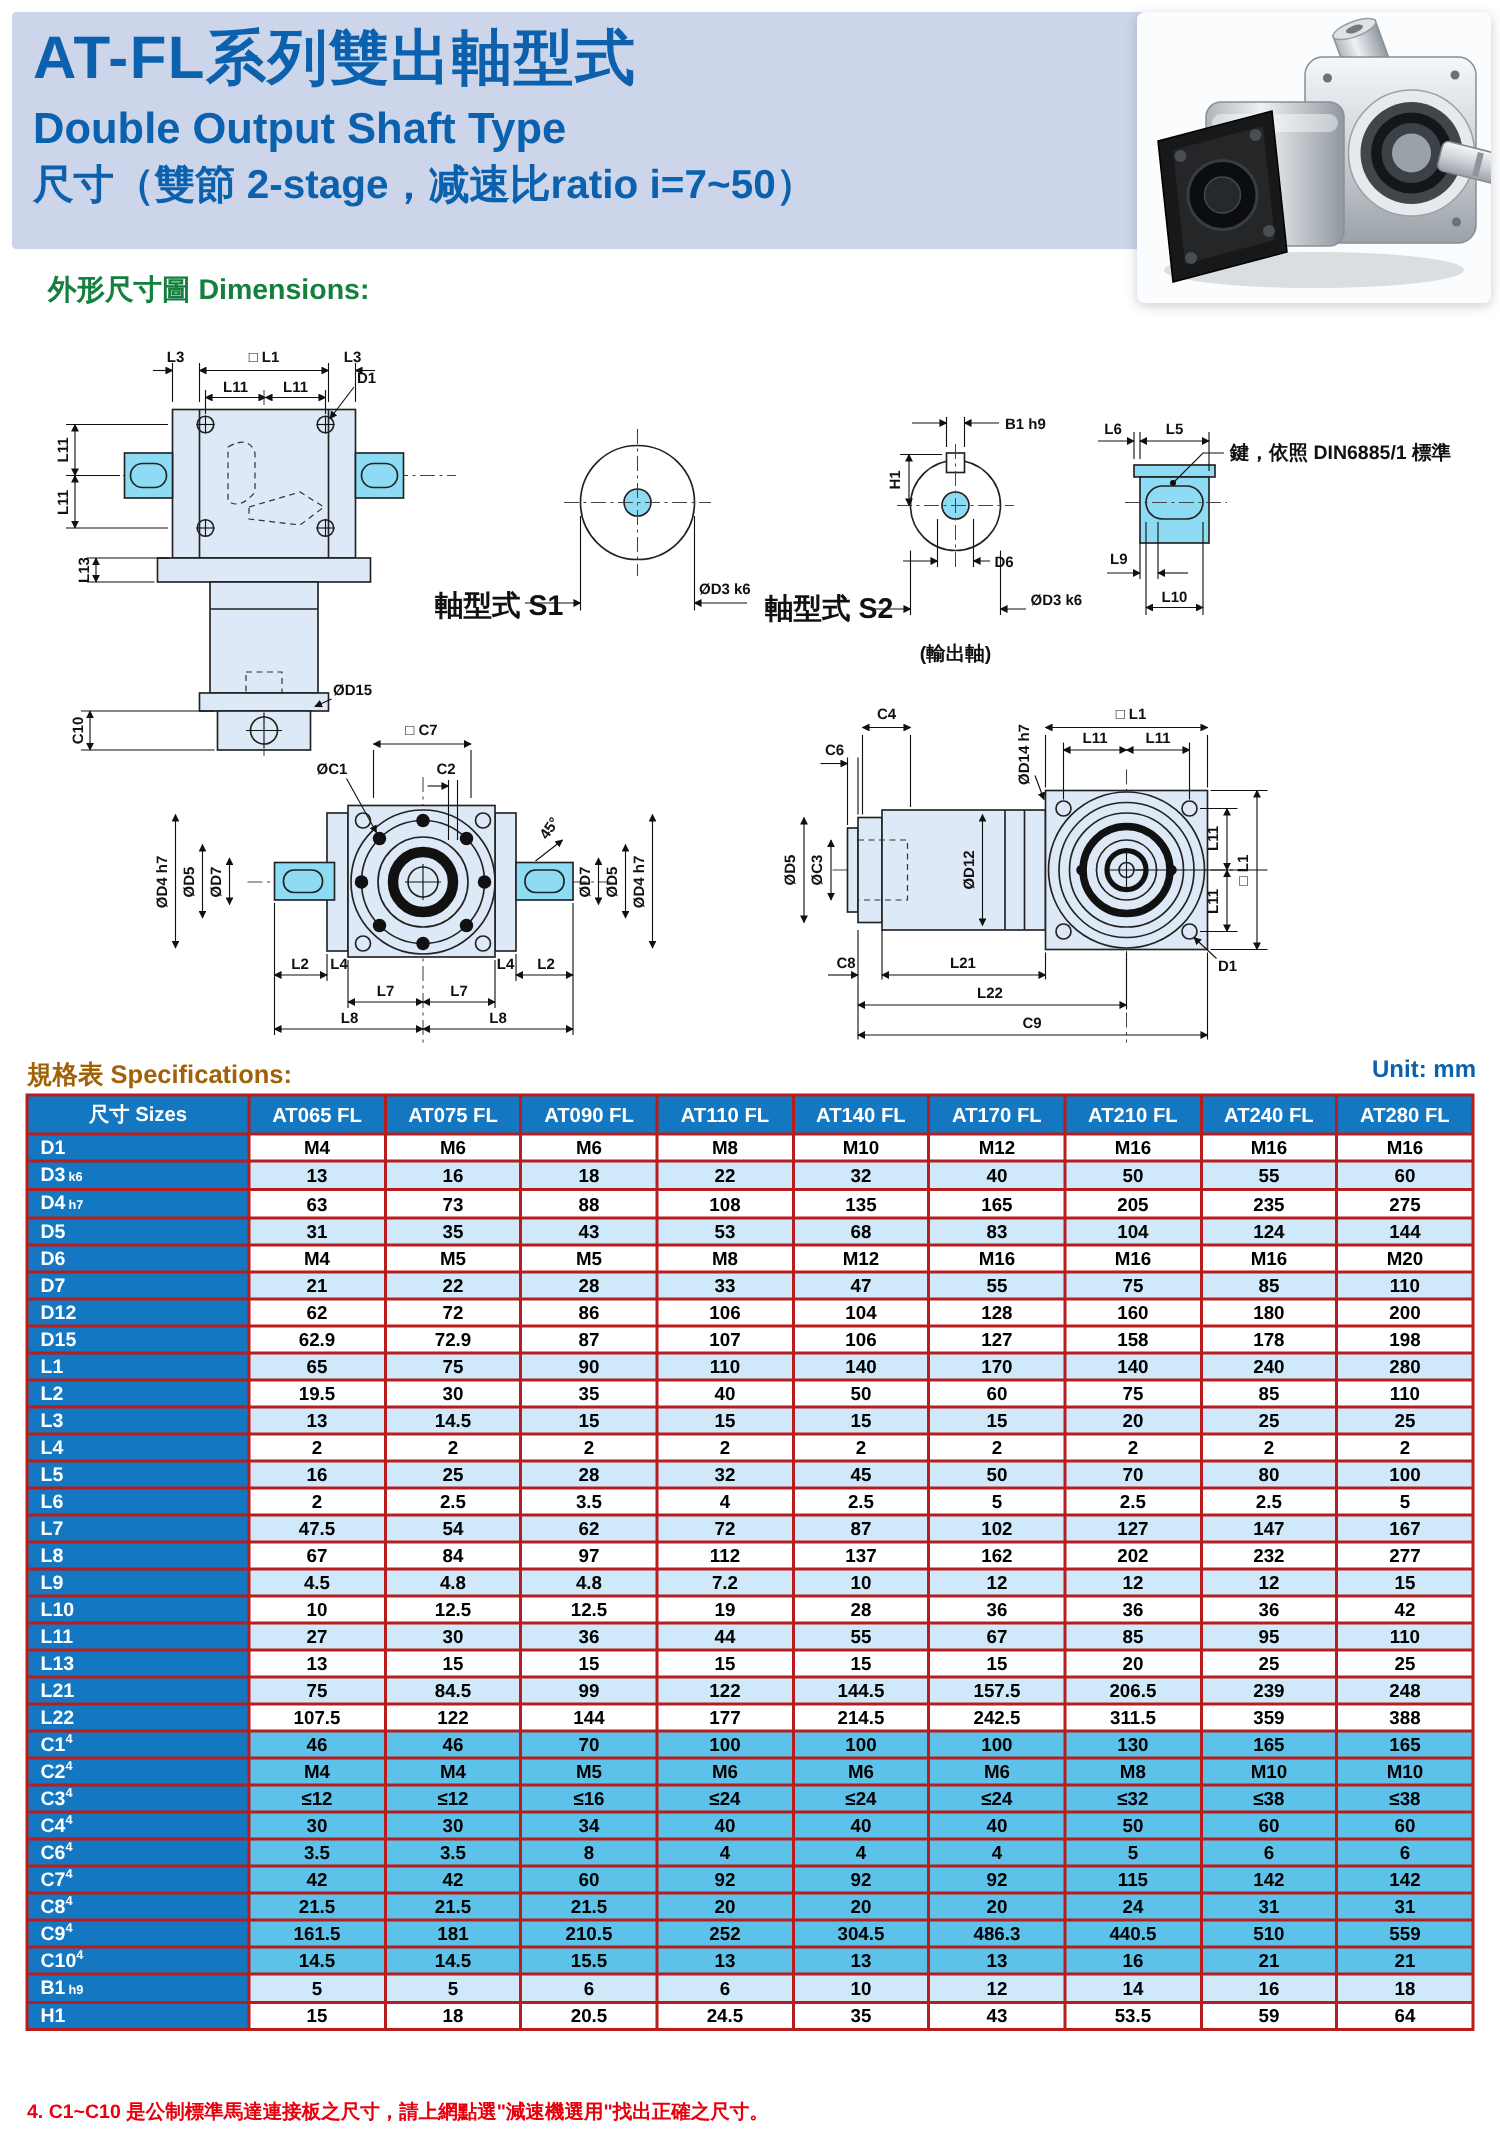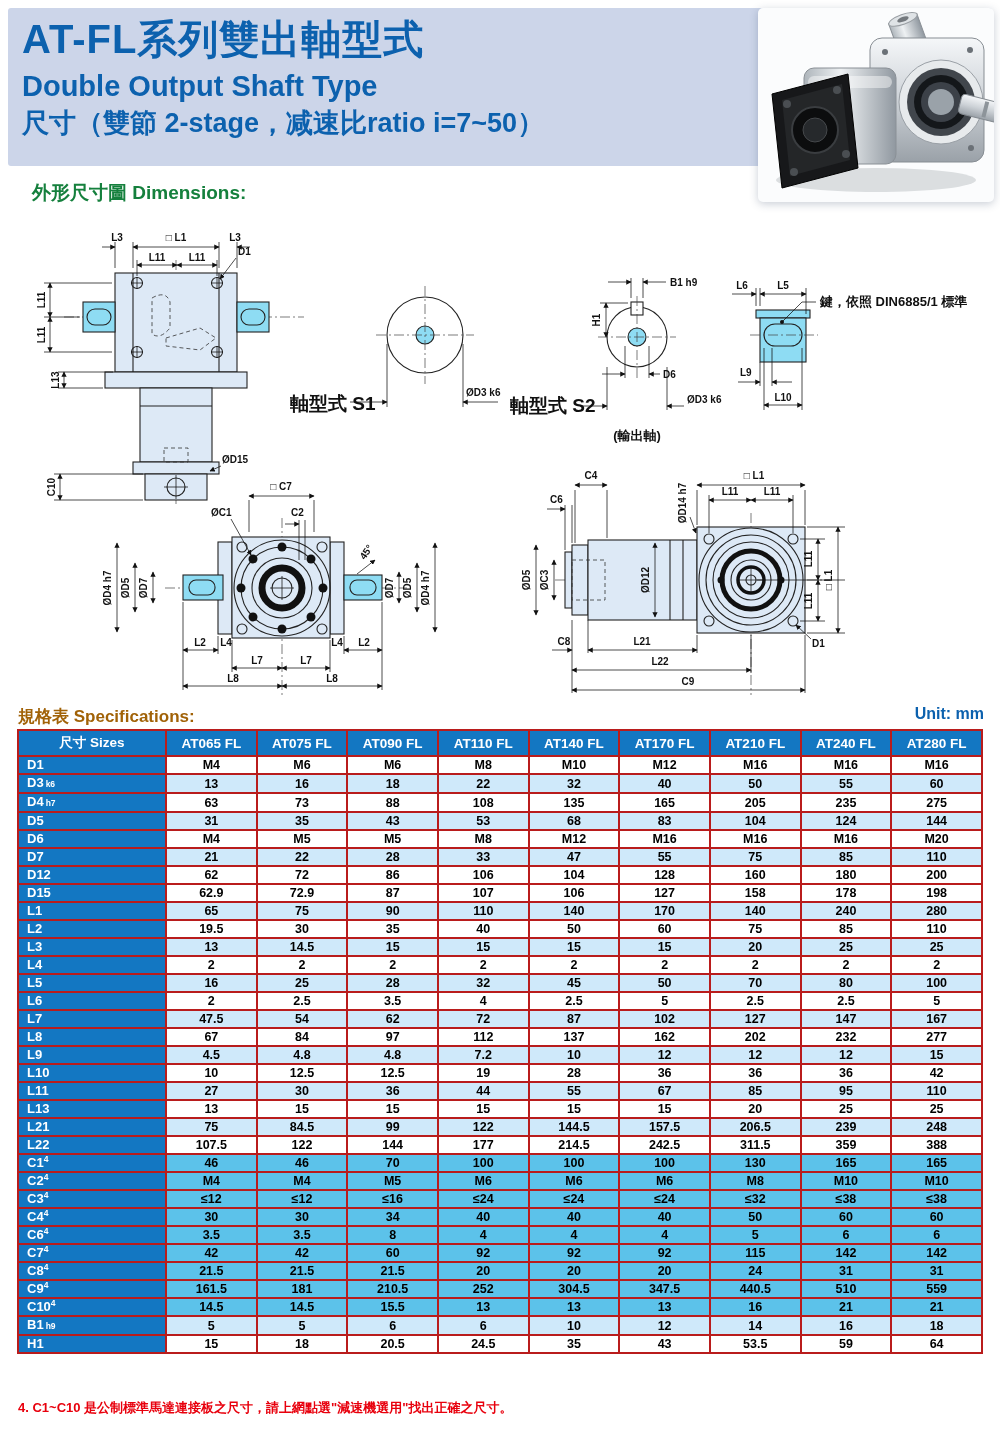--- a/index.html
+++ b/index.html
@@ -802,21 +802,21 @@
           <td>31</td>
           <td>31</td>
         </tr>
         <tr class="bg-cy">
           <td class="lbl"><span>C9</span><sup>4</sup></td>
           <td>161.5</td>
           <td>181</td>
           <td>210.5</td>
           <td>252</td>
           <td>304.5</td>
-          <td>347.5</td>
+          <td>486.3</td>
           <td>440.5</td>
           <td>510</td>
           <td>559</td>
         </tr>
         <tr class="bg-cy">
           <td class="lbl"><span>C10</span><sup>4</sup></td>
           <td>14.5</td>
           <td>14.5</td>
           <td>15.5</td>
           <td>13</td>

